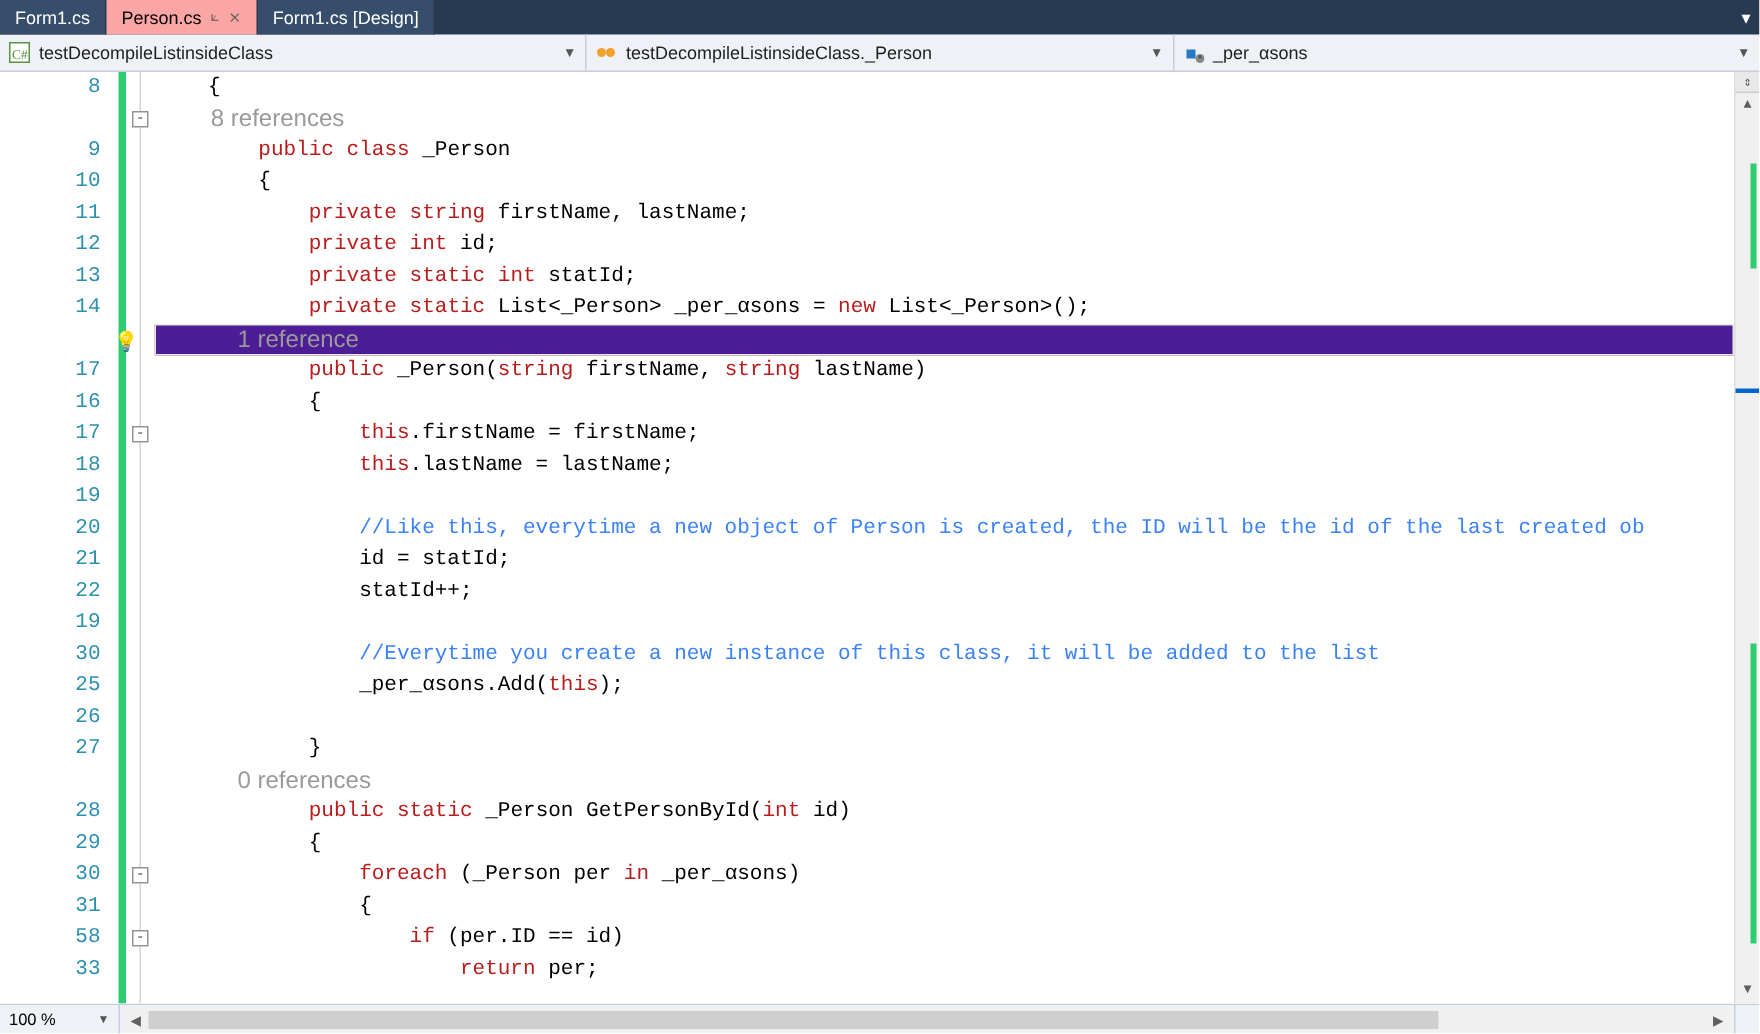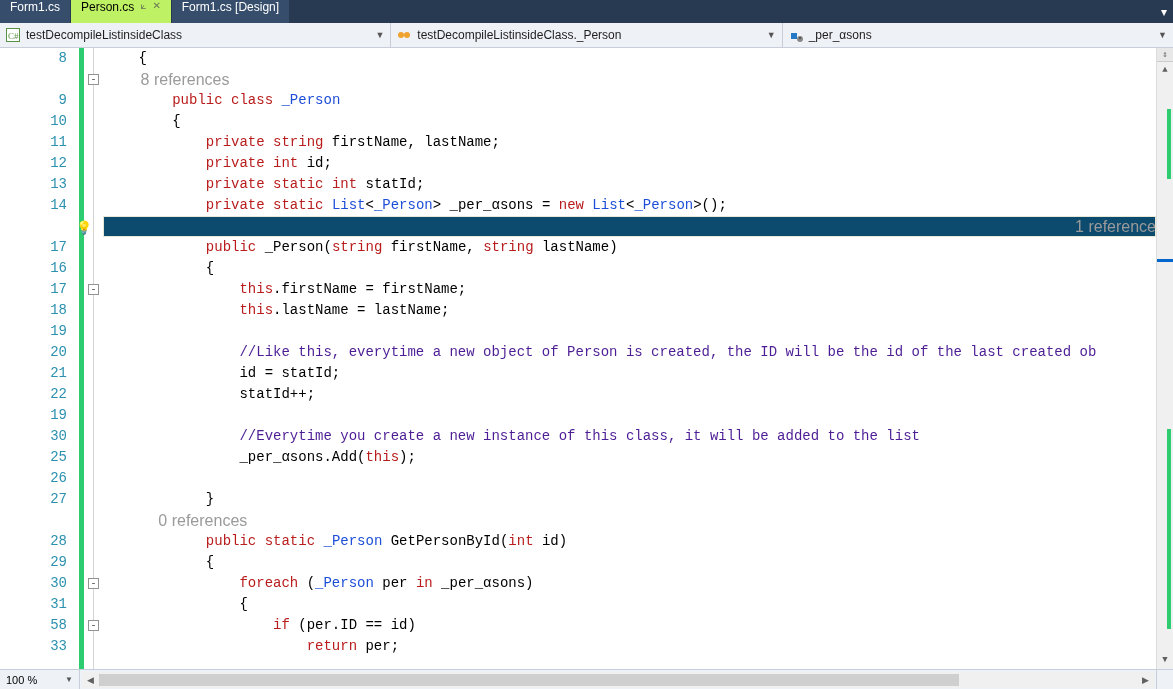--- a/index.html
+++ b/index.html
@@ -18,29 +18,30 @@
     height: 23px;
     background: #283a52;
     display: flex;
     align-items: stretch;
     color: #fff;
     position: relative;
   }
   .tab {
     padding: 0 10px;
     display: flex;
+    align-items: center;
     gap: 6px;
     font-size: 12px;
     color: #fff;
     cursor: pointer;
     background: #364e6b;
     border-right: 1px solid #283a52;
   }
   .tab.active {
-    background: #bef264;
+    background: #fca5a5;
     color: #000;
   }
   .tab .pin, .tab .close {
     font-size: 10px;
     opacity: 0.8;
   }
   .tab .pin { color: #555; }
   .tab .close { color: #555; }
   .tab-strip .menu-chevron {
     margin-left: auto;
@@ -160,27 +161,26 @@
     height: 21px;
     padding-left: 2px;
   }
   .codeline.reflabel {
     color: #9a9a9a;
     font-size: 16px;
     font-family: 'Segoe UI', sans-serif;
     line-height: 21px;
   }
   .highlight-line {
-    background: #0c4a6e;
+    background: #4c1d95;
     box-shadow: inset 0 0 0 1px #e8e8d8;
-    text-align: right;
   }
   .k   { color: #b91c1c; }
-  .t   { color: #1d4ed8; }
-  .c   { color: #4c1d95; text-align: center; }
+  .t   { color: #000000; }
+  .c   { color: #3b82f6; text-align: center; }
   .plain { color: #000; }
   
   .vscroll {
     width: 17px;
     background: #f0f0f0;
     border-left: 1px solid #ddd;
     position: relative;
   }
   .split-btn {
     height: 14px;

